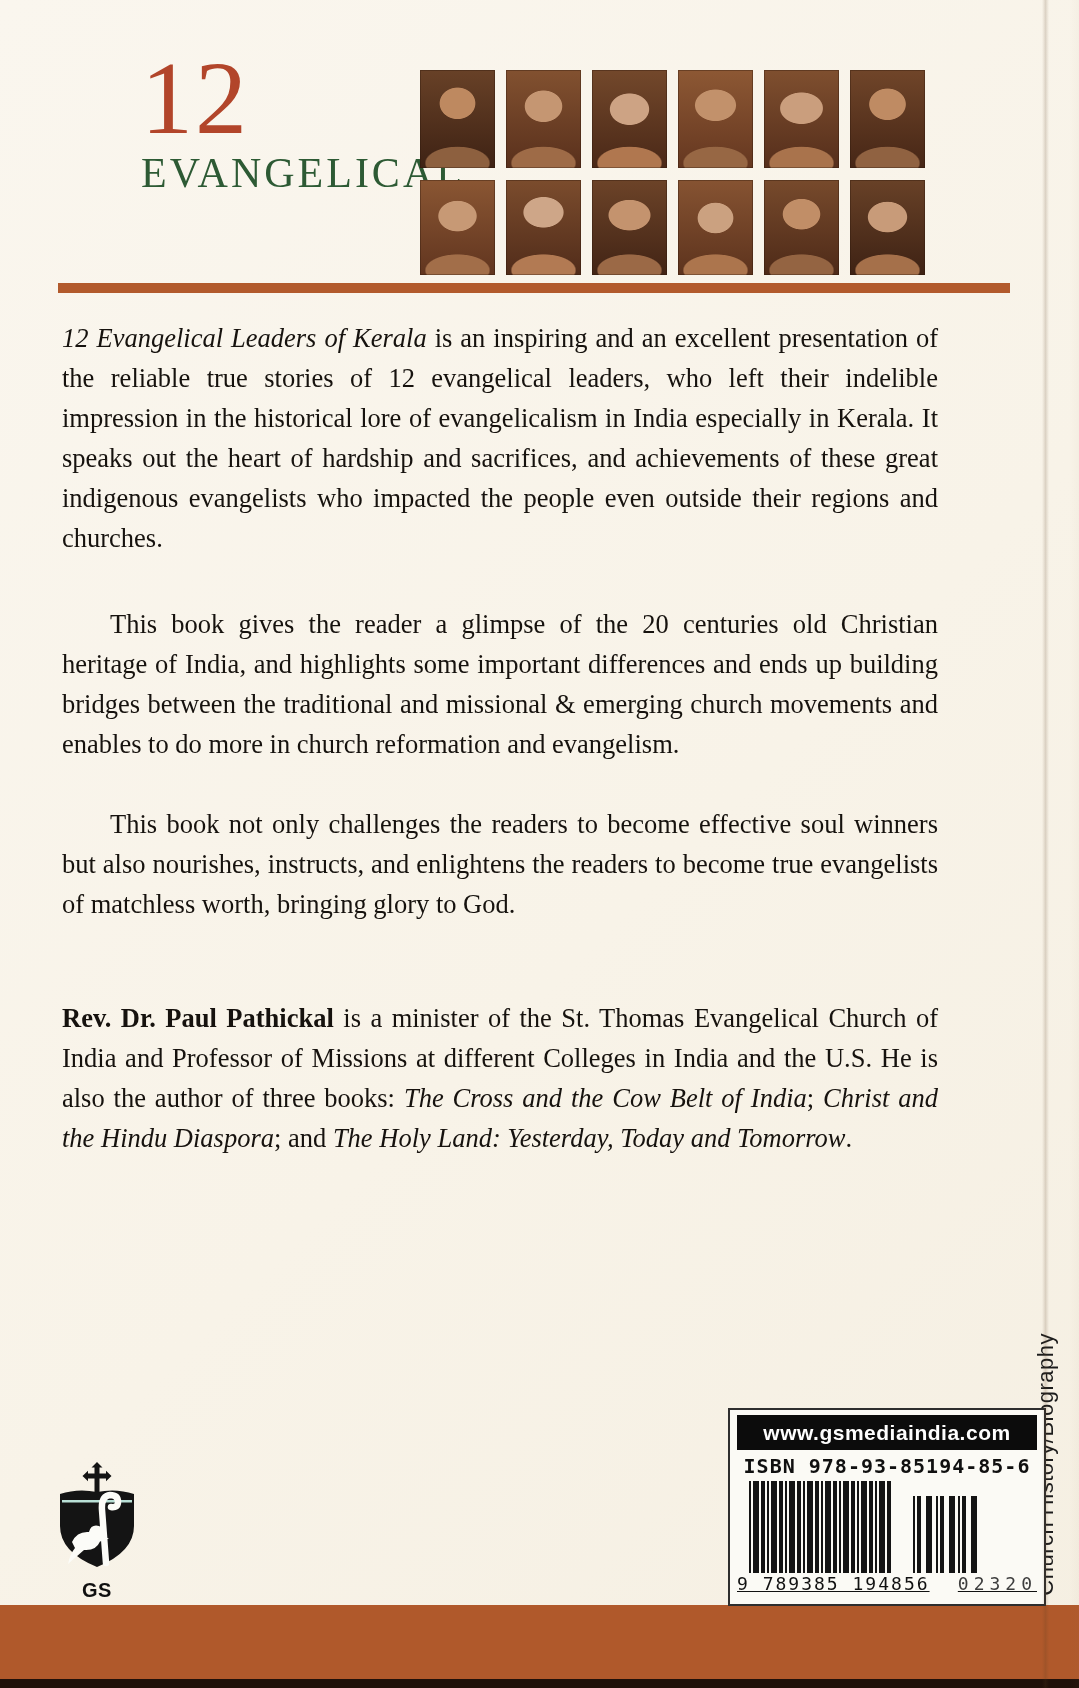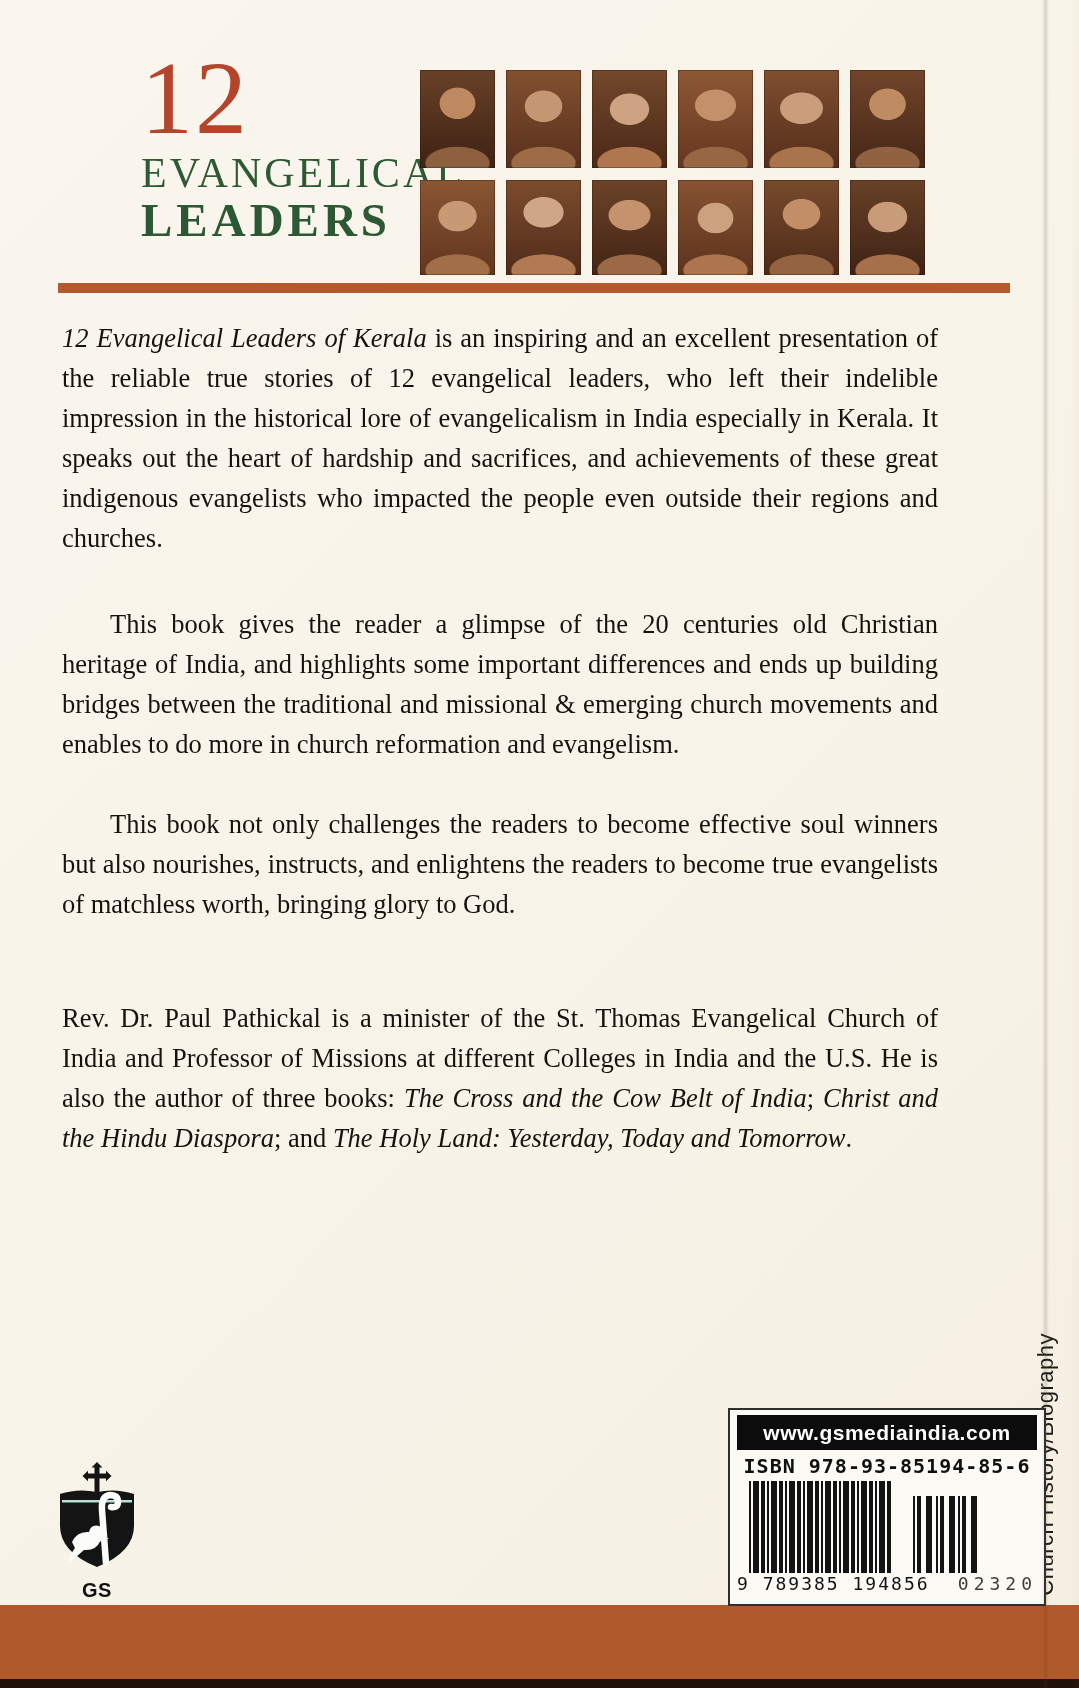--- a/index.html
+++ b/index.html
@@ -31,21 +31,21 @@
   
   .body-text {
     position:absolute; left:62px; top:318px; width:876px;
     font-size:26.5px; line-height:40px; color:#16120e; text-align:justify;
   }
   .body-para { margin:0 0 46px 0; }
   .body-para.indent { text-indent:48px; }
   .body-para:nth-child(2) { margin-bottom:40px; }
   .body-para:nth-child(3) { margin-bottom:74px; }
   .italic { font-style:italic; }
-  .bold { font-weight:400; }
+  .bold { font-weight:700; }
 
   
   .publisher-logo { position:absolute; left:54px; top:1462px; width:86px; text-align:center; }
   .publisher-label {
     font-family:"Liberation Sans", sans-serif; font-weight:700;
     font-size:20px; color:#101010; margin-top:3px; letter-spacing:0.5px;
   }
 
   
   .barcode-box {
@@ -62,21 +62,21 @@
     font-family:"DejaVu Sans Mono", monospace; font-weight:700; font-size:20px;
     letter-spacing:1px; text-align:center; margin-top:4px; color:#101010;
   }
   .bars-row { display:flex; align-items:flex-end; height:92px; margin-top:3px; }
   .bars-main { display:flex; height:100%; margin-left:12px; }
   .bars-supp { display:flex; height:84%; margin-left:20px; }
   .bar { background:#141414; }
   .gap { background:transparent; }
   .digits-row {
     display:flex; font-family:"DejaVu Sans Mono", monospace; font-size:18px;
-    color:#111; margin-top:0px;
+    color:#111; margin-top:0px;text-decoration:underline;
   }
   .digits-main { width:212px; letter-spacing:2px; }
   .digits-supp { margin-left:10px; letter-spacing:5px; color:#3d3d3d; }
 
   
   .spine-text {
     position:absolute; right:40px; bottom:92px;
     writing-mode:vertical-rl; transform:rotate(180deg);
     font-family:"Liberation Sans", sans-serif; font-size:22px; color:#1c1c1c;
     letter-spacing:0.5px; z-index:2;
@@ -95,21 +95,20 @@
   }
 </style>
 </head>
 <body>
 
 <div class="cover">
 
   <div class="title-block">
     <div class="title-number">12</div>
     <div class="title-line1">EVANGELICAL</div>
-    <div class="title-line2">LEADERS</div>
   </div>
 
   <div class="portrait-grid">
       <div class="portrait" style="background: radial-gradient(40% 27% at 50% 34%, rgb(190, 137, 96) 58%, rgba(0, 0, 0, 0) 61%), radial-gradient(72% 28% at 50% 95%, rgb(141, 96, 63) 58%, rgba(0, 0, 0, 0) 61%), linear-gradient(rgb(104, 65, 39), rgb(62, 34, 20));"></div>
       <div class="portrait" style="background: radial-gradient(42% 27% at 50% 37%, rgb(197, 150, 114) 58%, rgba(0, 0, 0, 0) 61%), radial-gradient(72% 28% at 50% 95%, rgb(158, 107, 71) 58%, rgba(0, 0, 0, 0) 61%), linear-gradient(rgb(130, 81, 48), rgb(89, 48, 28));"></div>
       <div class="portrait" style="background: radial-gradient(44% 27% at 50% 40%, rgb(205, 163, 132) 58%, rgba(0, 0, 0, 0) 61%), radial-gradient(72% 28% at 50% 95%, rgb(176, 119, 79) 58%, rgba(0, 0, 0, 0) 61%), linear-gradient(rgb(115, 72, 43), rgb(74, 40, 23));"></div>
       <div class="portrait" style="background: radial-gradient(46% 27% at 50% 36%, rgb(194, 145, 107) 58%, rgba(0, 0, 0, 0) 61%), radial-gradient(72% 28% at 50% 95%, rgb(151, 103, 68) 58%, rgba(0, 0, 0, 0) 61%), linear-gradient(rgb(141, 88, 52), rgb(101, 55, 32));"></div>
       <div class="portrait" style="background: radial-gradient(48% 27% at 50% 39%, rgb(202, 158, 125) 58%, rgba(0, 0, 0, 0) 61%), radial-gradient(72% 28% at 50% 95%, rgb(169, 115, 76) 58%, rgba(0, 0, 0, 0) 61%), linear-gradient(rgb(127, 79, 47), rgb(85, 46, 27));"></div>
       <div class="portrait" style="background: radial-gradient(41% 27% at 50% 35%, rgb(191, 139, 99) 58%, rgba(0, 0, 0, 0) 61%), radial-gradient(72% 28% at 50% 95%, rgb(144, 98, 65) 58%, rgba(0, 0, 0, 0) 61%), linear-gradient(rgb(112, 69, 41), rgb(70, 38, 22));"></div>
       <div class="portrait" style="background: radial-gradient(43% 27% at 50% 38%, rgb(199, 153, 117) 58%, rgba(0, 0, 0, 0) 61%), radial-gradient(72% 28% at 50% 95%, rgb(162, 110, 73) 58%, rgba(0, 0, 0, 0) 61%), linear-gradient(rgb(138, 86, 51), rgb(97, 53, 31));"></div>

